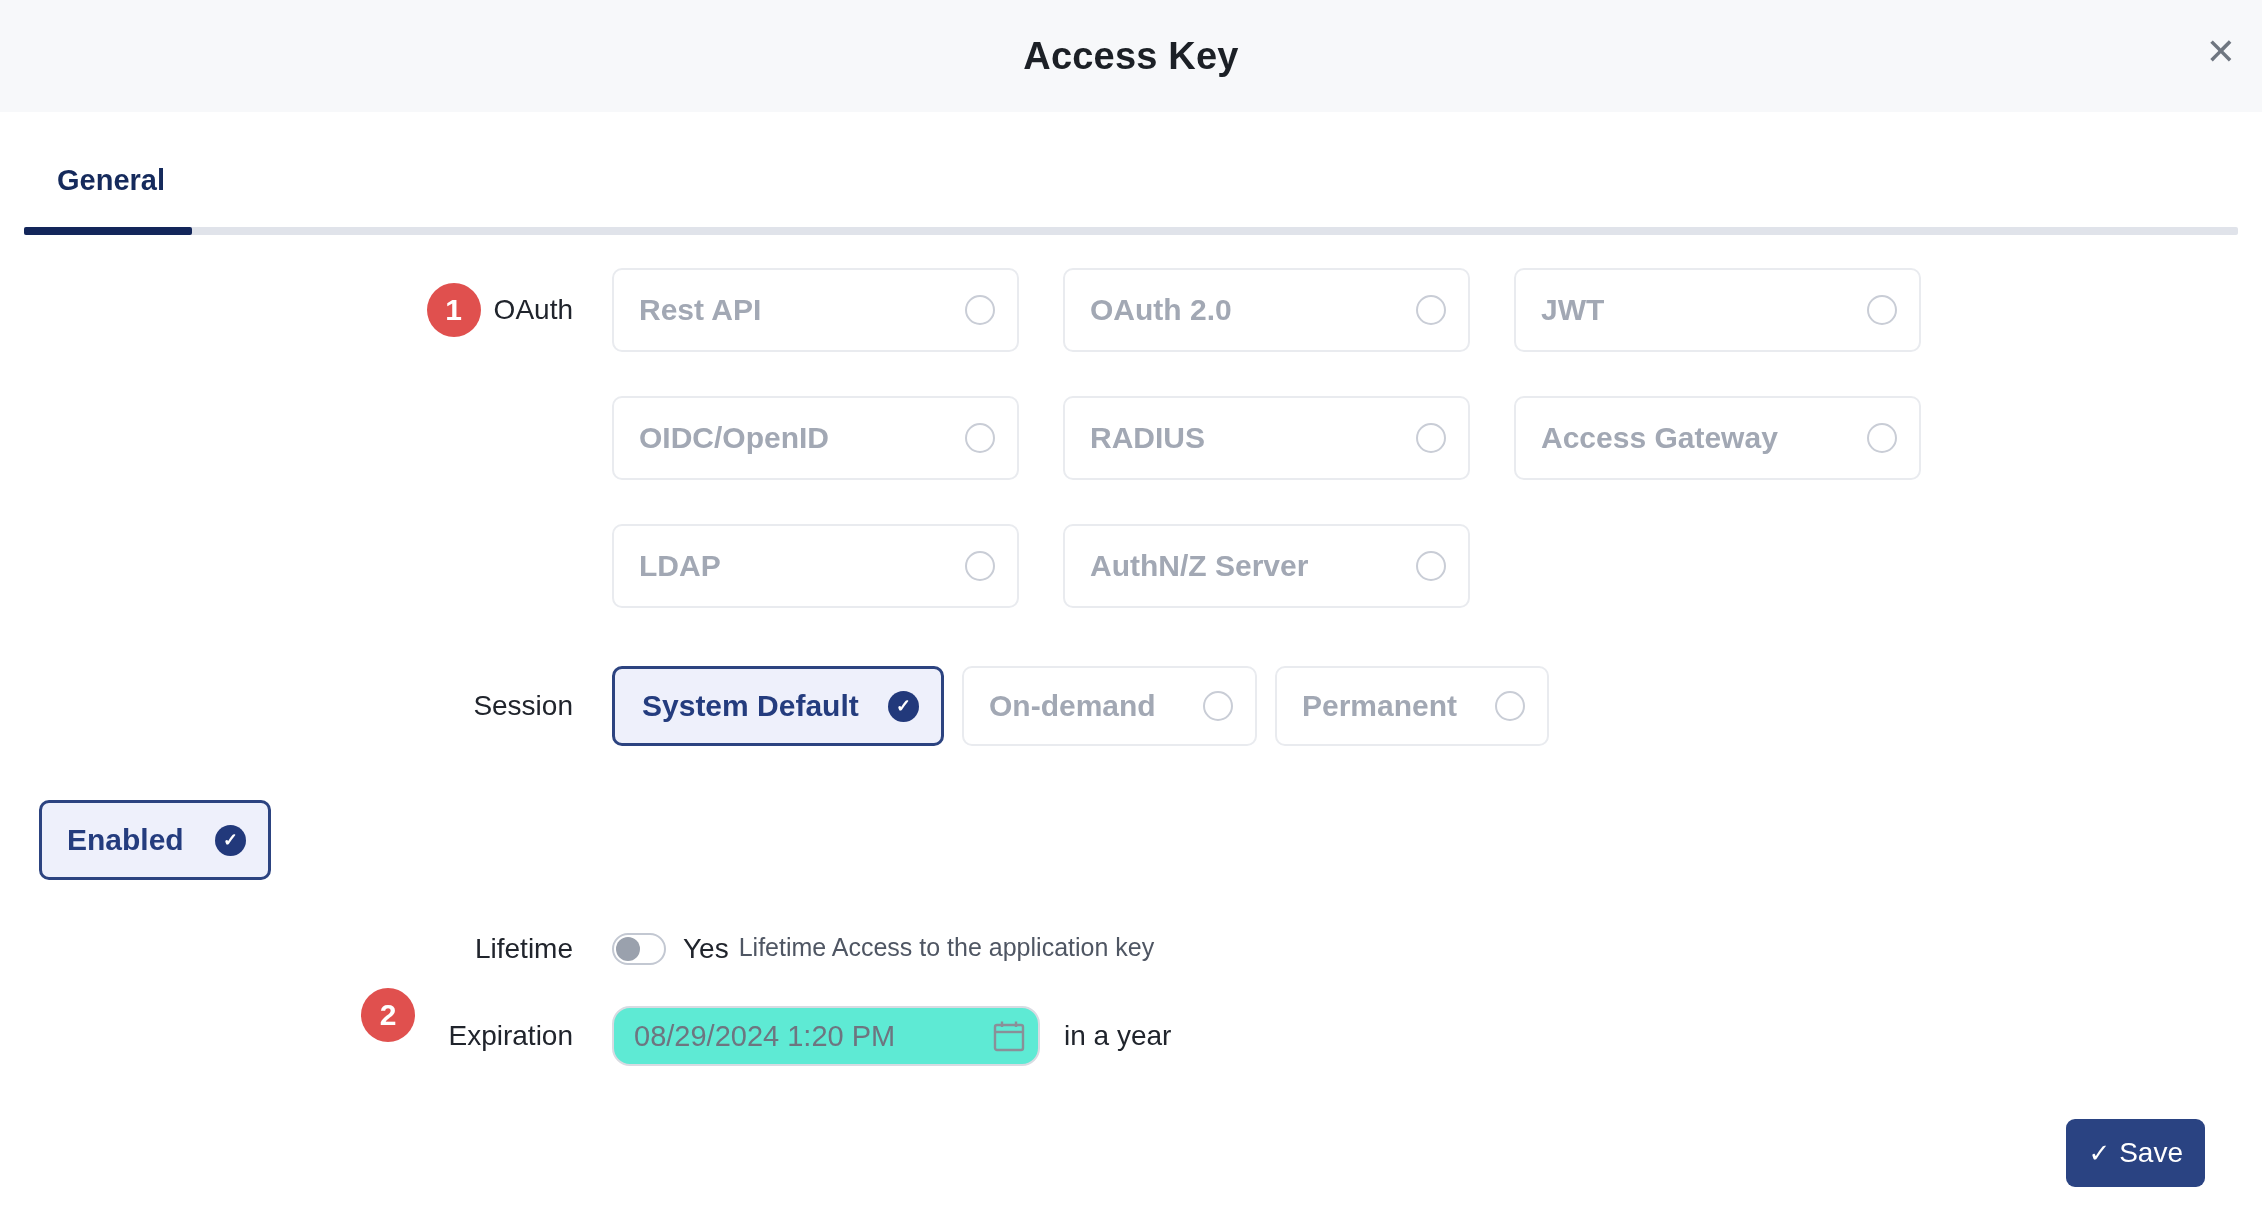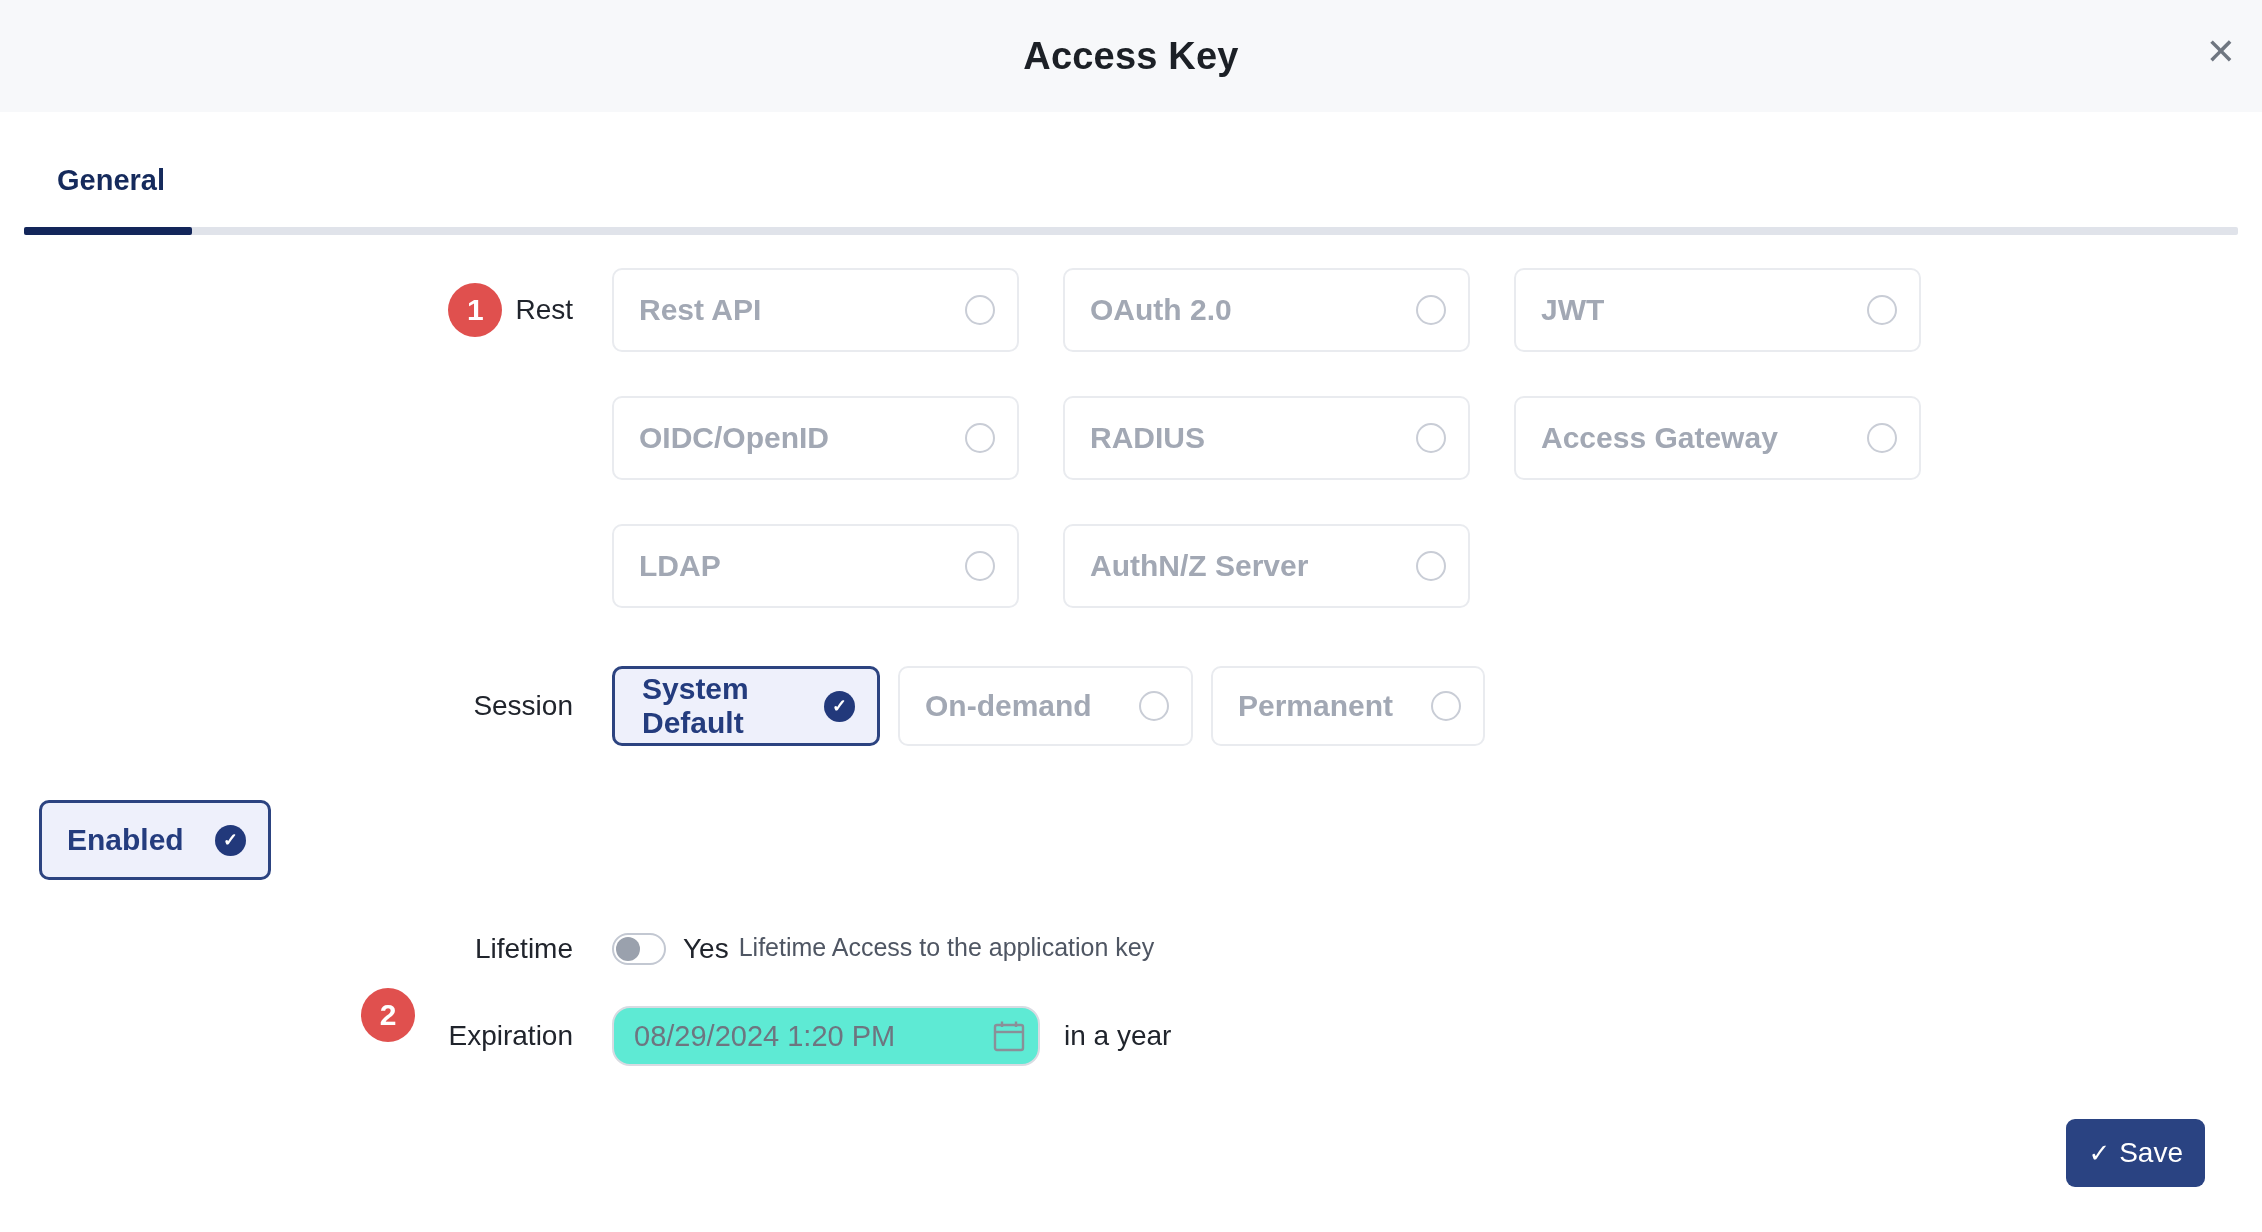--- a/index.html
+++ b/index.html
@@ -146,21 +146,21 @@
     column-gap: 21px;
     row-gap: 19px;
     gap: 44px;
   }
   .type-grid .opt-card { height: 84px; }
 
   .session-row { margin-top: 58px; }
   .session-row .row-content,
   .state-row .row-content { display: flex; gap: 18px; }
   .session-row .opt-card, .state-row .opt-card { height: 80px; }
-  .w-sysdef  { width: 268px; padding-left: 27px; }
+  .w-sysdef  { width: 332px; padding-left: 27px; }
   .w-ondem   { width: 295px; }
   .w-perm    { width: 274px; }
   .w-enabled { width: 232px; }
   .w-disabled{ width: 248px; }
 
   .state-row { margin-top: 54px; }
 
   
   .lifetime-row { margin-top: 53px; position: relative; }
   .lifetime-block { display: flex; flex-direction: row; gap: 10px; }
@@ -255,21 +255,21 @@
   <div class="tab-track">
     <div class="active-seg"></div>
   </div>
 </div>
 
 <div class="form">
 
   <div class="row type-row">
     <div class="row-label">
       <span class="num-badge">1</span>
-      <span>Rest</span>
+      <span>OAuth</span>
     </div>
     <div class="row-content type-grid">
       <div class="opt-card">
         <span>Rest API</span>
         <span class="radio-circle"></span>
       </div>
       <div class="opt-card">
         <span>OAuth 2.0</span>
         <span class="radio-circle"></span>
       </div>

